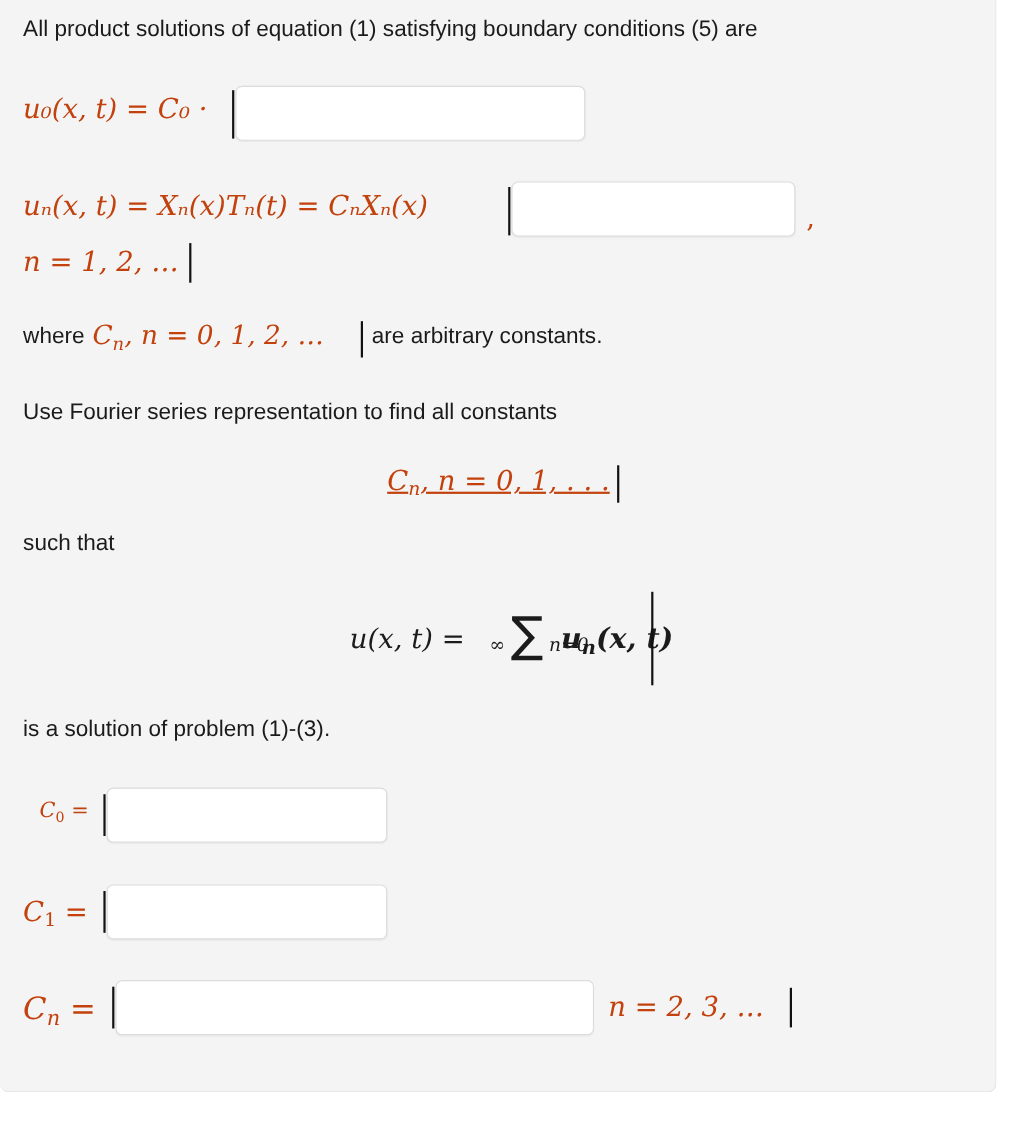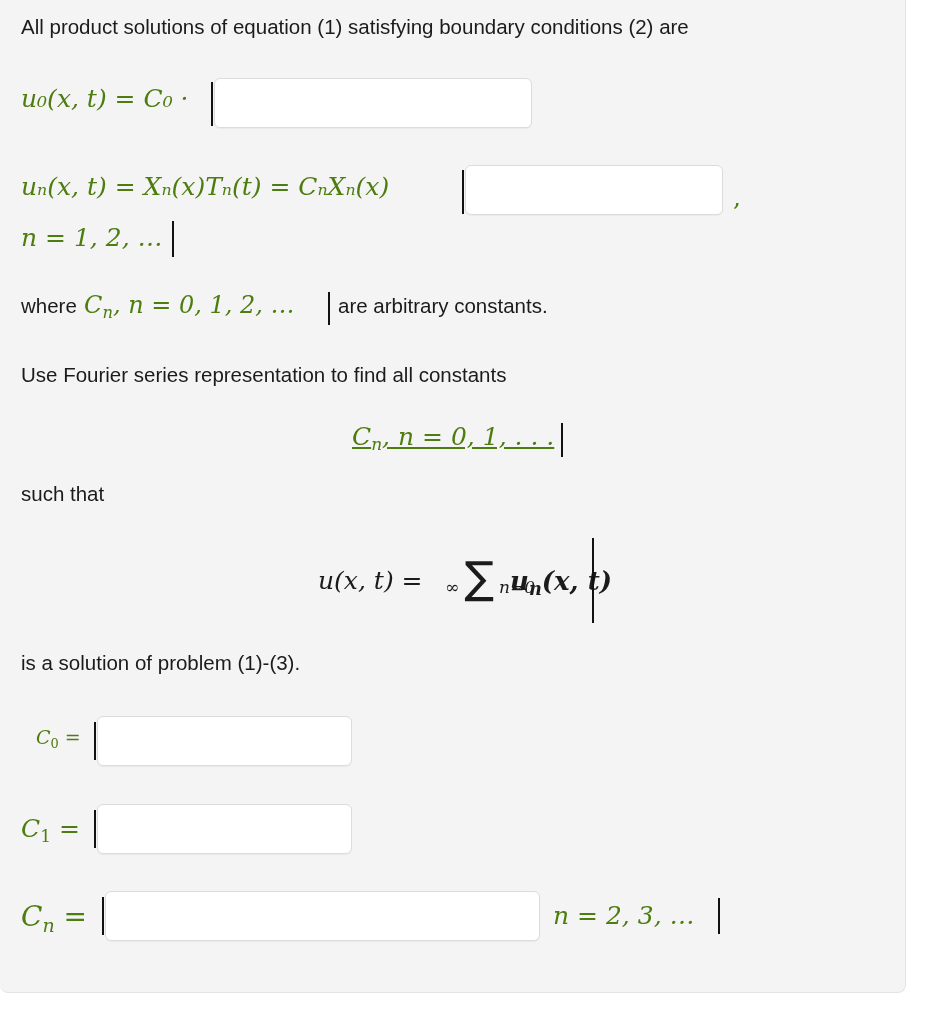--- a/index.html
+++ b/index.html
@@ -37,21 +37,21 @@
     font-size: 20.5px;
     color: #1b1b1b;
     white-space: nowrap;
     line-height: 1;
   }
 
   .math {
     position: absolute;
     font-family: "DejaVu Serif", "Liberation Serif", serif;
     font-style: italic;
-    color: #4d7c0f;
+    color: #c2410c;
     white-space: nowrap;
     line-height: 1;
   }
   .math .op { font-style: normal; }
 
   
   .sub {
     font-size: 0.68em;
     font-style: italic;
     vertical-align: -0.30em;
@@ -132,21 +132,21 @@
     font-size: 26px;
     font-style: italic;
     font-weight: bold;
   }
 </style>
 </head>
 <body>
 
 <div id="problem-panel"></div>
 
-<div class="prose" style="left:21px; top:17px;">All product solutions of equation (1) satisfying boundary conditions (2) are</div>
+<div class="prose" style="left:21px; top:17px;">All product solutions of equation (1) satisfying boundary conditions (5) are</div>
 
 <div class="math" style="left:21px; top:86px; font-size:25px;">
   <span>u₀(x, t) = C₀ ·</span>
 </div>
 <div class="caret" style="left:211px; top:82px; height:44px;"></div>
 <input class="answer-box" type="text" style="left: 214px; top: 78px; width: 318px; height: 50px;" value="" placeholder="">
 
 <div class="math" style="left:21px; top:174px; font-size:25px;">
   <span>uₙ(x, t) = Xₙ(x)Tₙ(t) = CₙXₙ(x)</span>
 </div>

